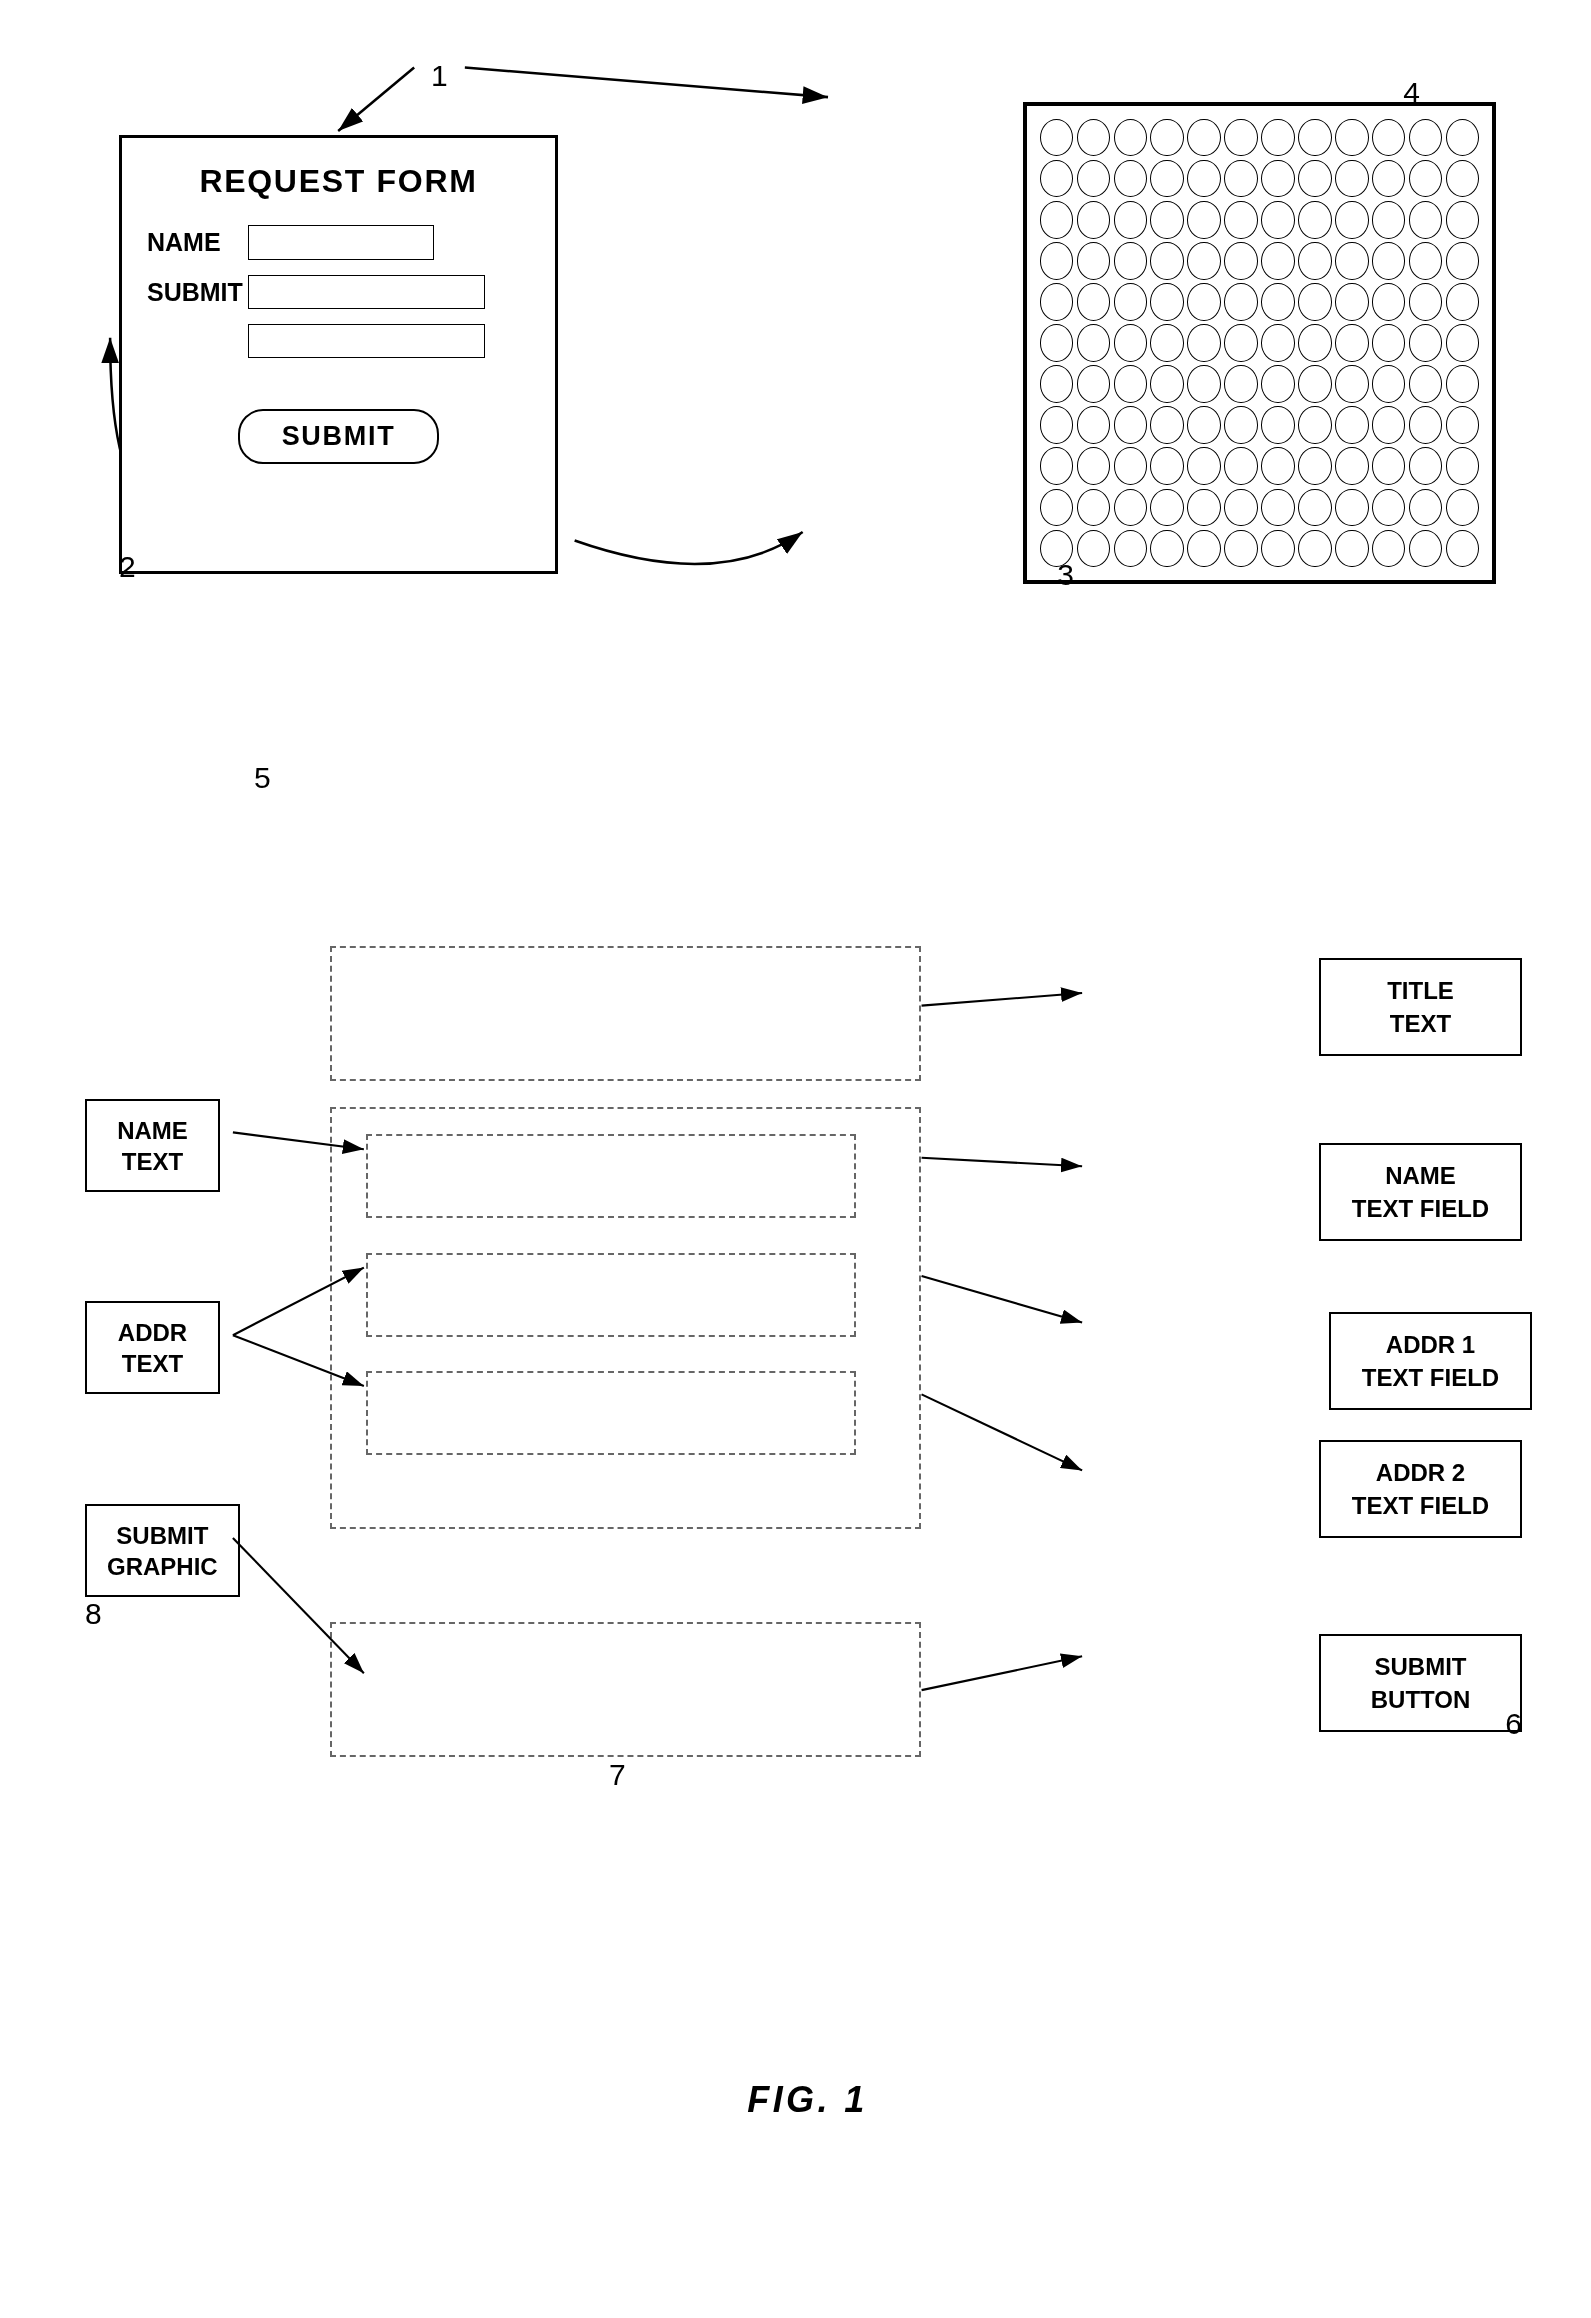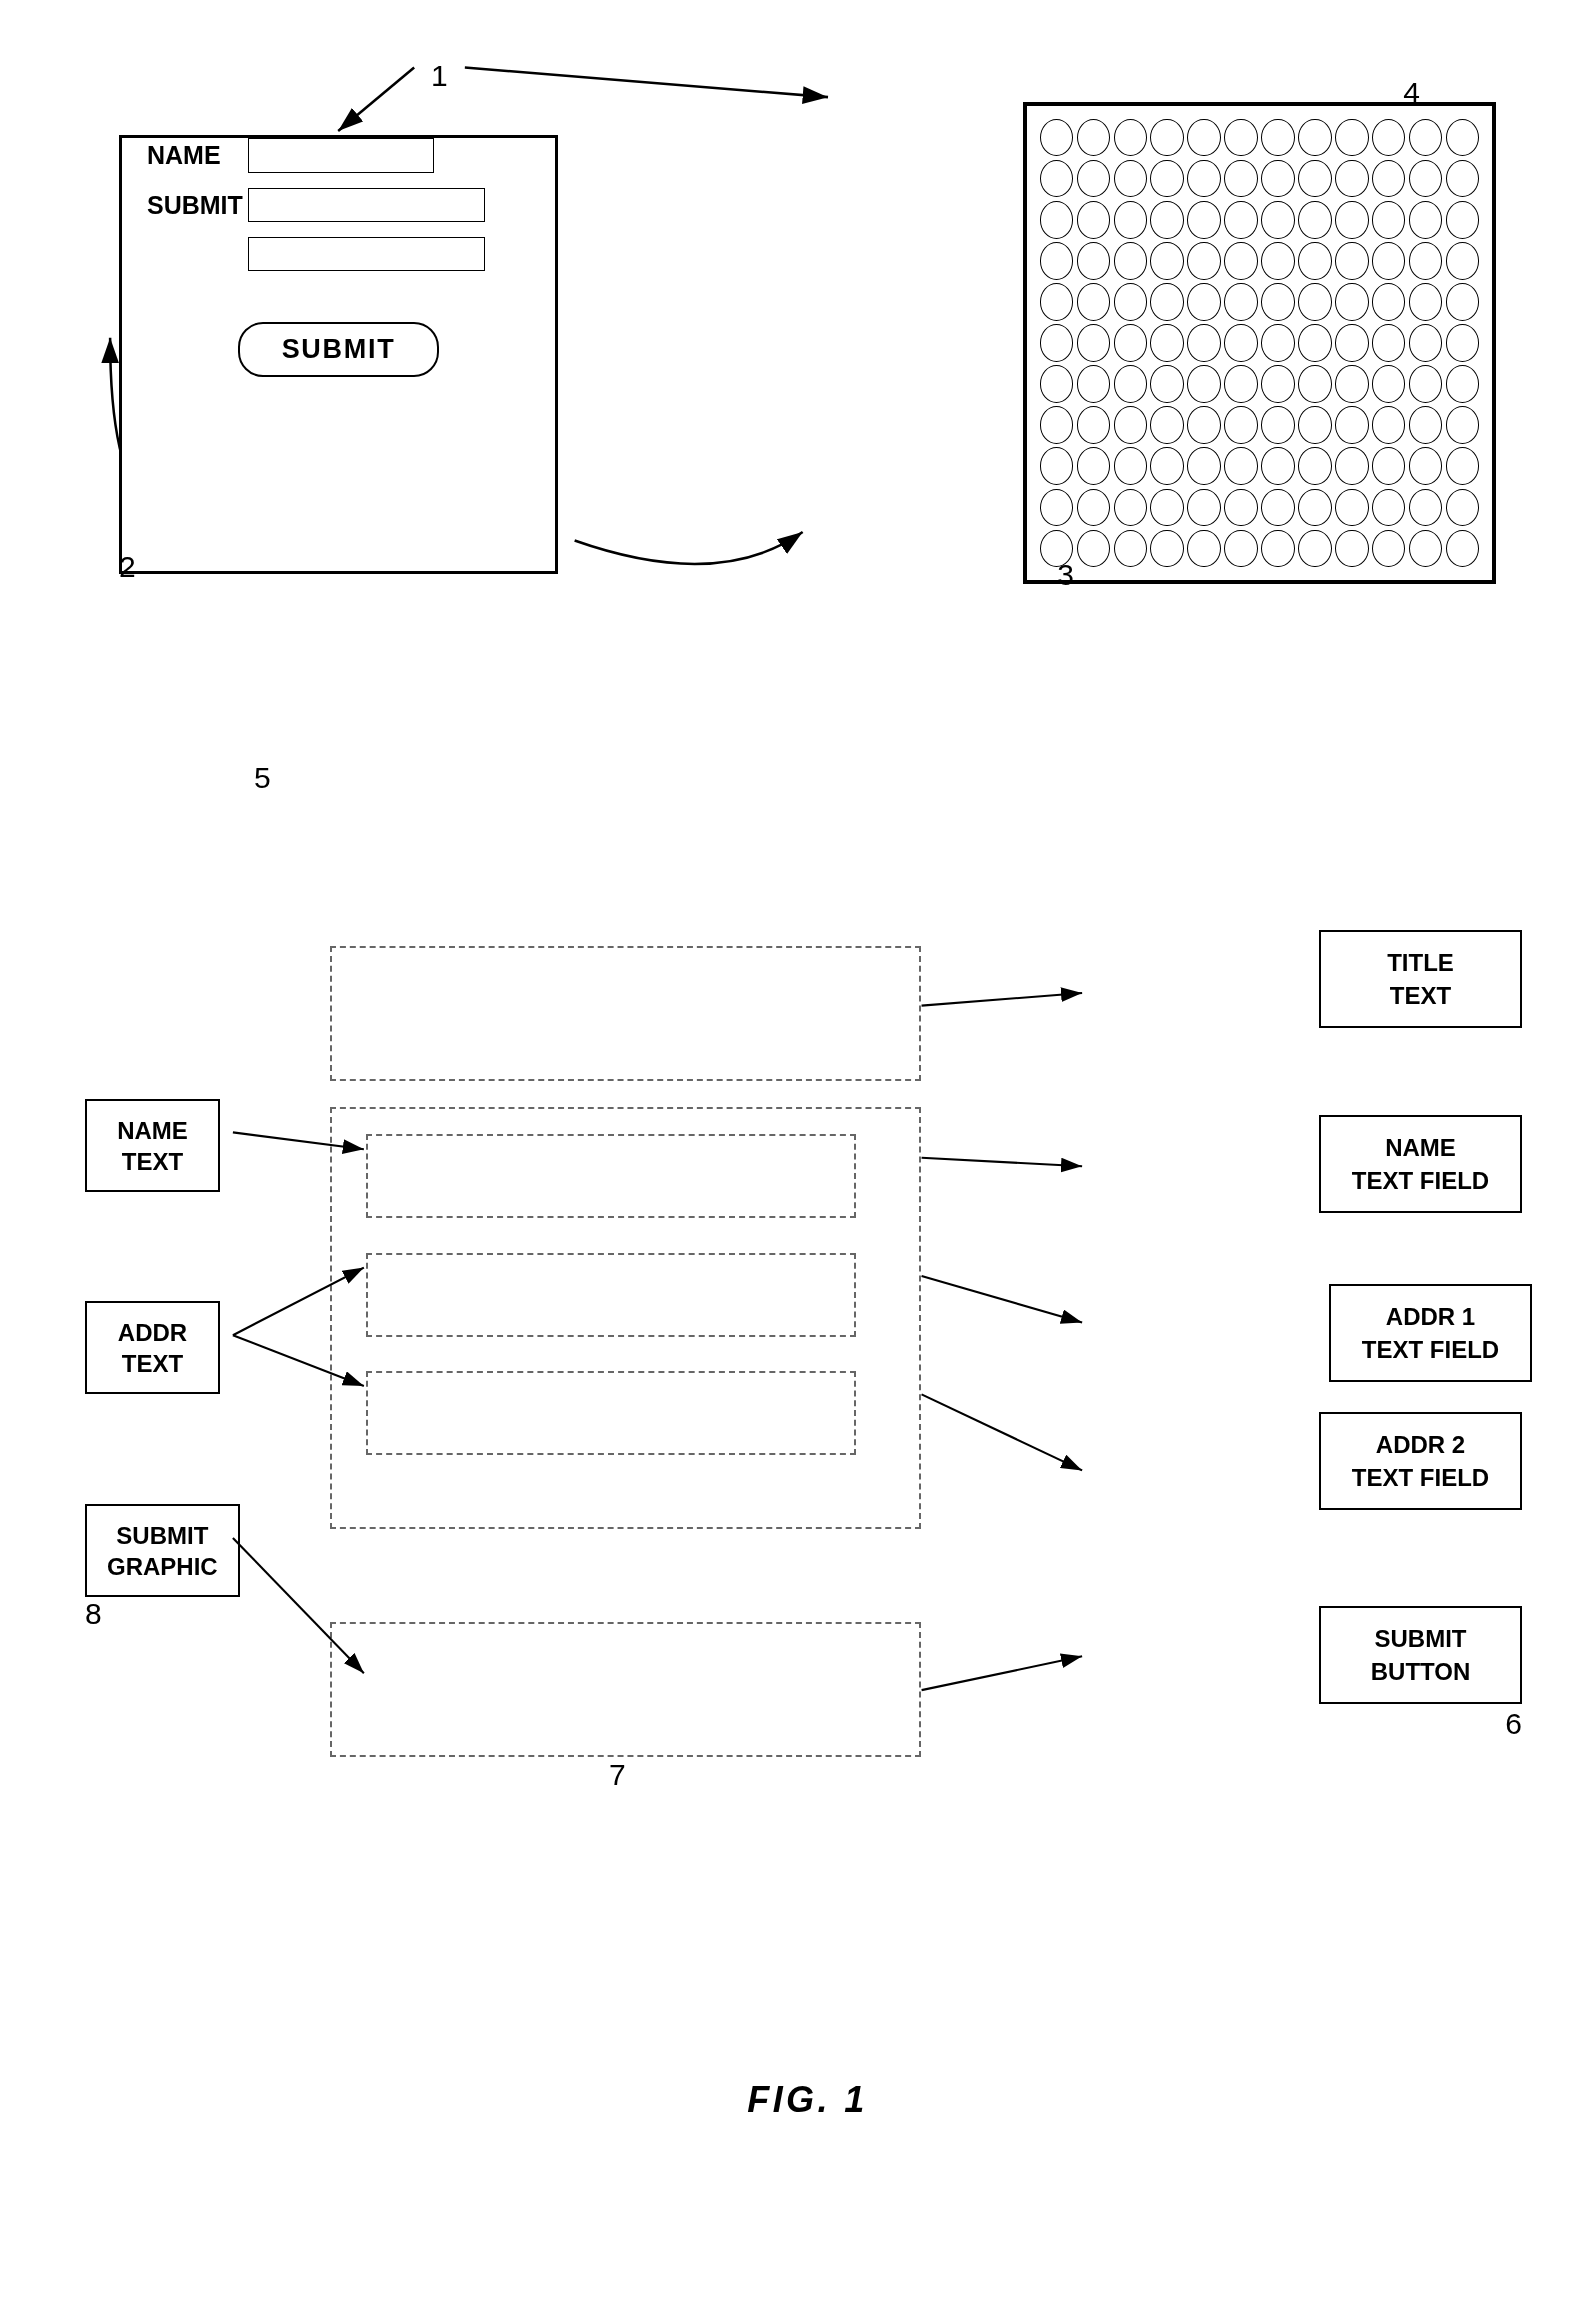--- a/index.html
+++ b/index.html
@@ -194,20 +194,21 @@
     .right-label-box {
       border: 2.5px solid #000;
       padding: 13.5px 24px;
       font-size: 24px;
       font-family: Arial, sans-serif;
       font-weight: bold;
       text-align: center;
       background: white;
       min-width: 203px;
       line-height: 1.4;
+      margin-top: 28px;
     }
 
     
     .diagram-svg {
       position: absolute;
       top: 0;
       left: 0;
       width: 1479px;
       height: 1183px;
       pointer-events: none;
@@ -245,20 +246,21 @@
 
     <path d="M 175 600 Q 130 560 130 400" stroke="#000" stroke-width="3" fill="none" marker-end="url(#arrowhead)"></path>
   </svg>
 
   <div class="top-section">
 
     <span class="ref-1">1</span>
     <span class="ref-4">4</span>
 
     <div class="request-form-box">
+      <div class="form-title">REQUEST FORM</div>
       <div class="form-fields">
         <div class="form-row">
           <span class="form-label">NAME</span>
           <div class="form-input-box"></div>
         </div>
         <div class="form-row">
           <span class="form-label">SUBMIT</span>
           <div class="form-input-box-wide"></div>
         </div>
         <div class="form-row">

